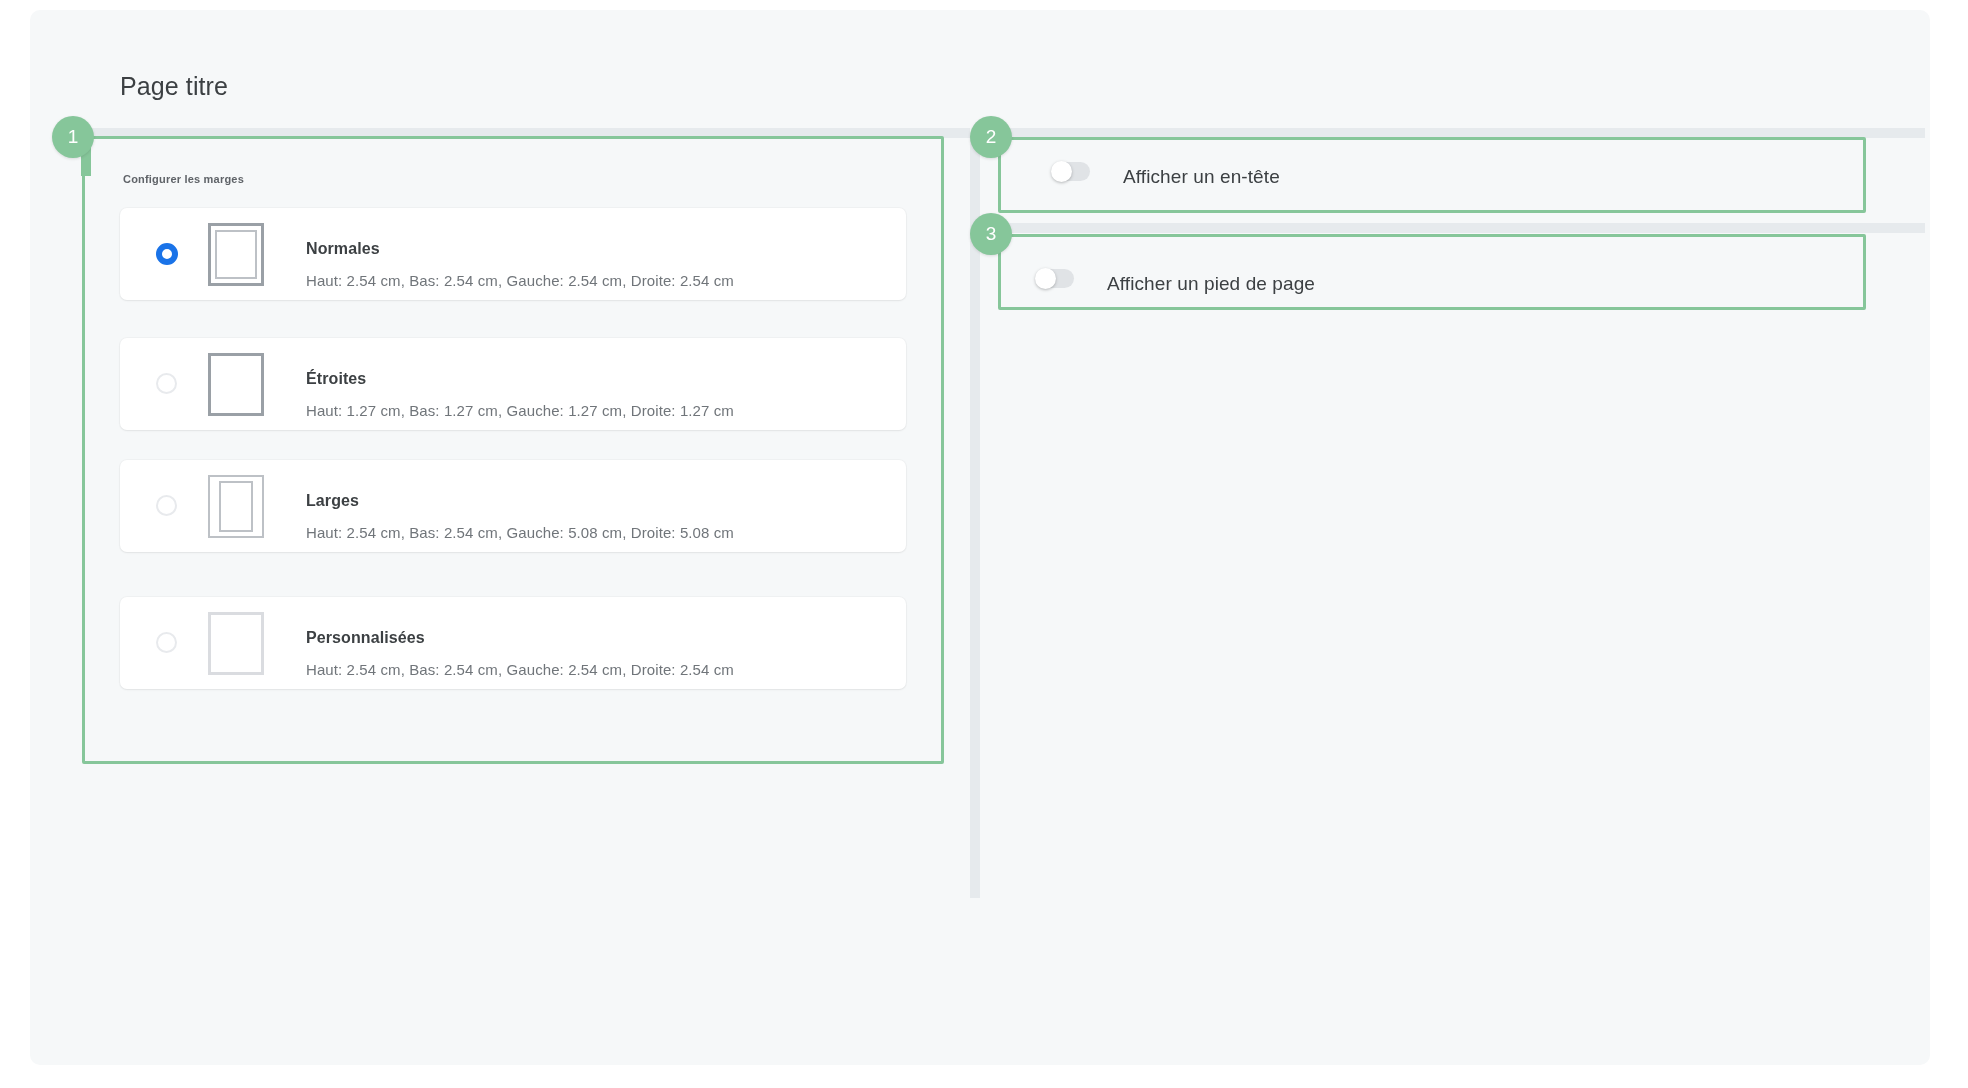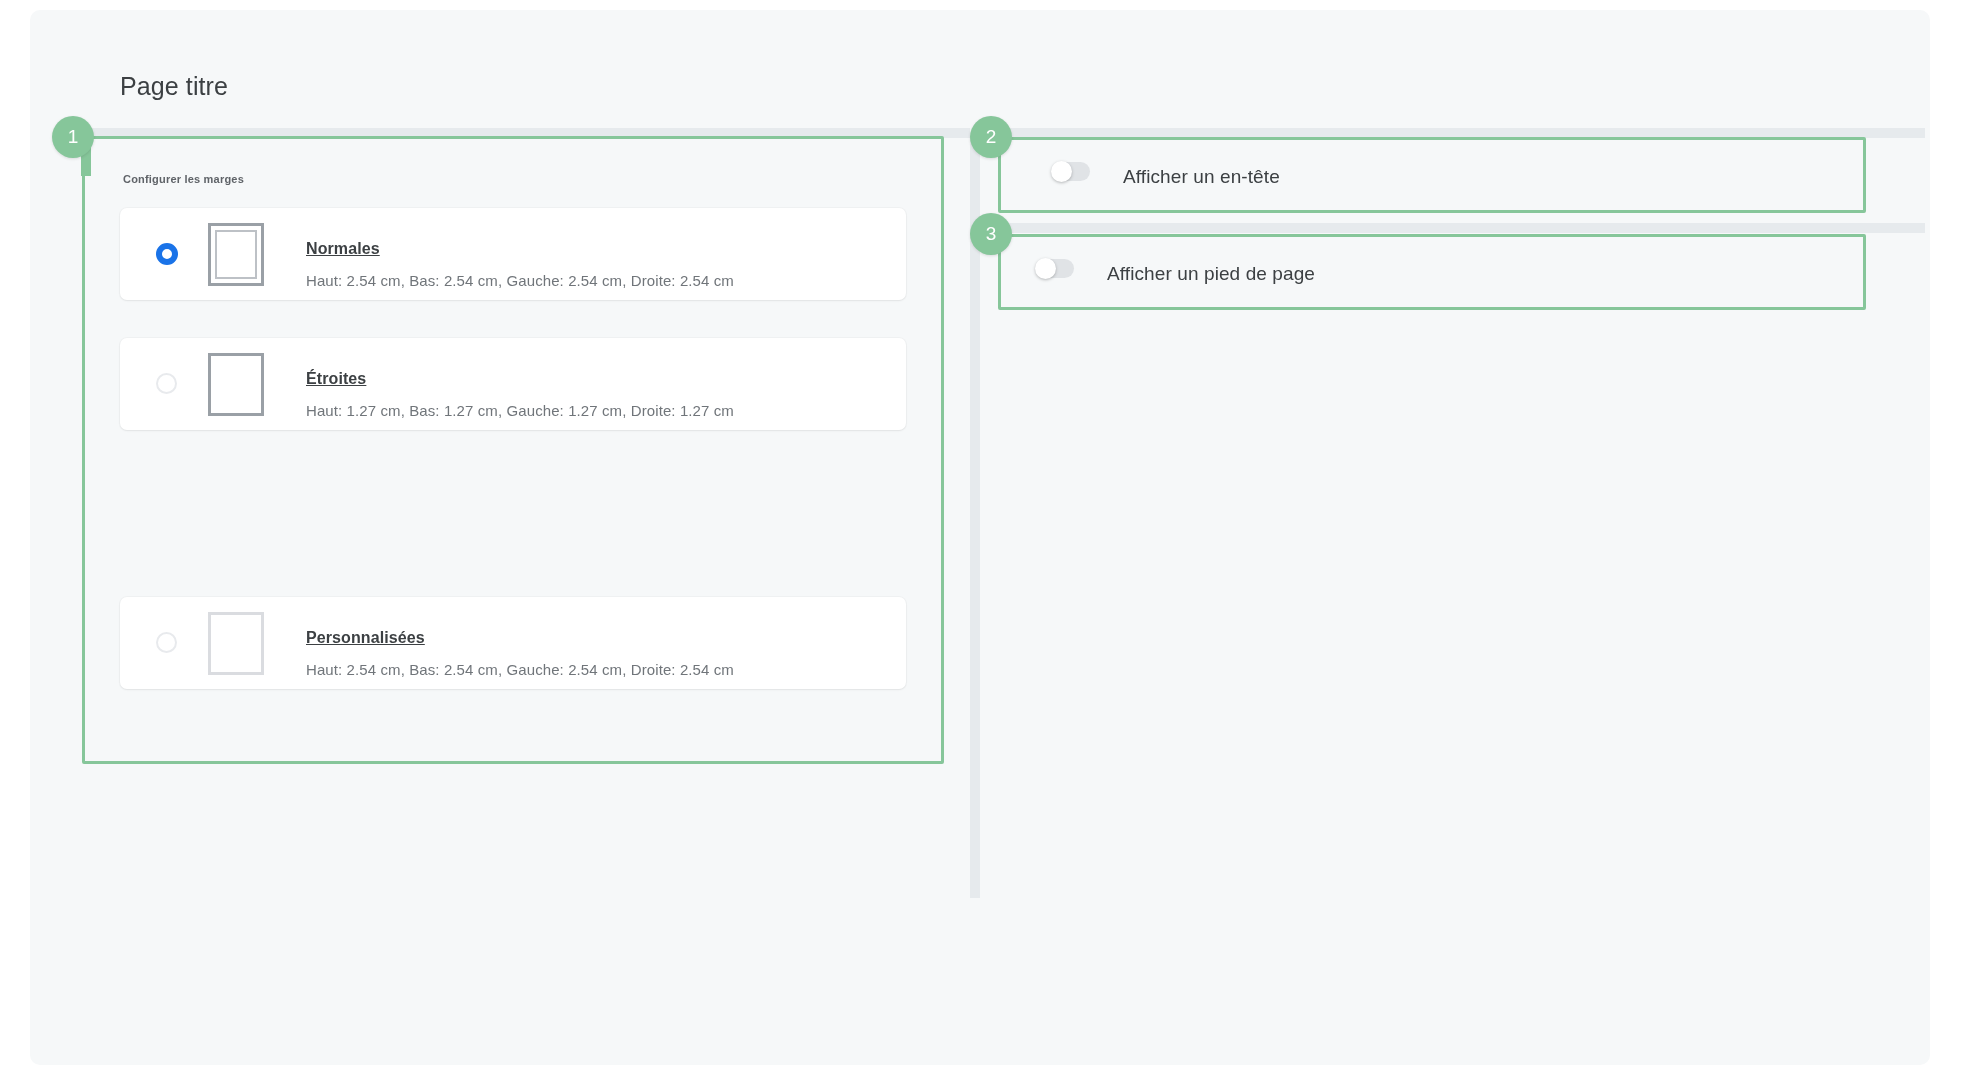--- a/index.html
+++ b/index.html
@@ -144,38 +144,37 @@
     position: absolute;
     left: 176px;
     top: 22px;
   }
   .opt-name {
     font-size: 16px;
     font-weight: 700;
     color: #3c4043;
     letter-spacing: .1px;
     margin-bottom: 4px;
-    text-decoration: underline;
   }
   .opt-desc {
     font-size: 15px;
     font-weight: 400;
     color: #70757a;
     letter-spacing: .1px;
   }
 
   
   .toggle-row {
     position: absolute;
     left: 968px;
     width: 868px;
     height: 76px;
   }
   #toggle-row-0 { top: 127px; margin-left: 16px; }
-  #toggle-row-1 { top: 224px; }
+  #toggle-row-1 { top: 234px; }
 
   .switch {
     position: absolute;
     left: 38px;
     top: 25px;
     width: 38px;
     height: 19px;
     border-radius: 10px;
     background: #e0e3e6;
   }
@@ -269,20 +268,31 @@
         <div class="radio off"></div>
         <div class="page-icon">
           <div class="outer"></div>
         </div>
         <div class="opt-text">
           <div class="opt-name">Étroites</div>
           <div class="opt-desc">Haut: 1.27 cm, Bas: 1.27 cm, Gauche: 1.27 cm, Droite: 1.27 cm</div>
         </div>
       </div>
 
+      <div class="margin-option" id="opt-2">
+        <div class="radio off"></div>
+        <div class="page-icon wide thin">
+          <div class="outer"></div>
+            <div class="inner"></div>
+        </div>
+        <div class="opt-text">
+          <div class="opt-name">Larges</div>
+          <div class="opt-desc">Haut: 2.54 cm, Bas: 2.54 cm, Gauche: 5.08 cm, Droite: 5.08 cm</div>
+        </div>
+      </div>
 
       <div class="margin-option" id="opt-3">
         <div class="radio off"></div>
         <div class="page-icon light">
           <div class="outer"></div>
         </div>
         <div class="opt-text">
           <div class="opt-name">Personnalisées</div>
           <div class="opt-desc">Haut: 2.54 cm, Bas: 2.54 cm, Gauche: 2.54 cm, Droite: 2.54 cm</div>
         </div>

